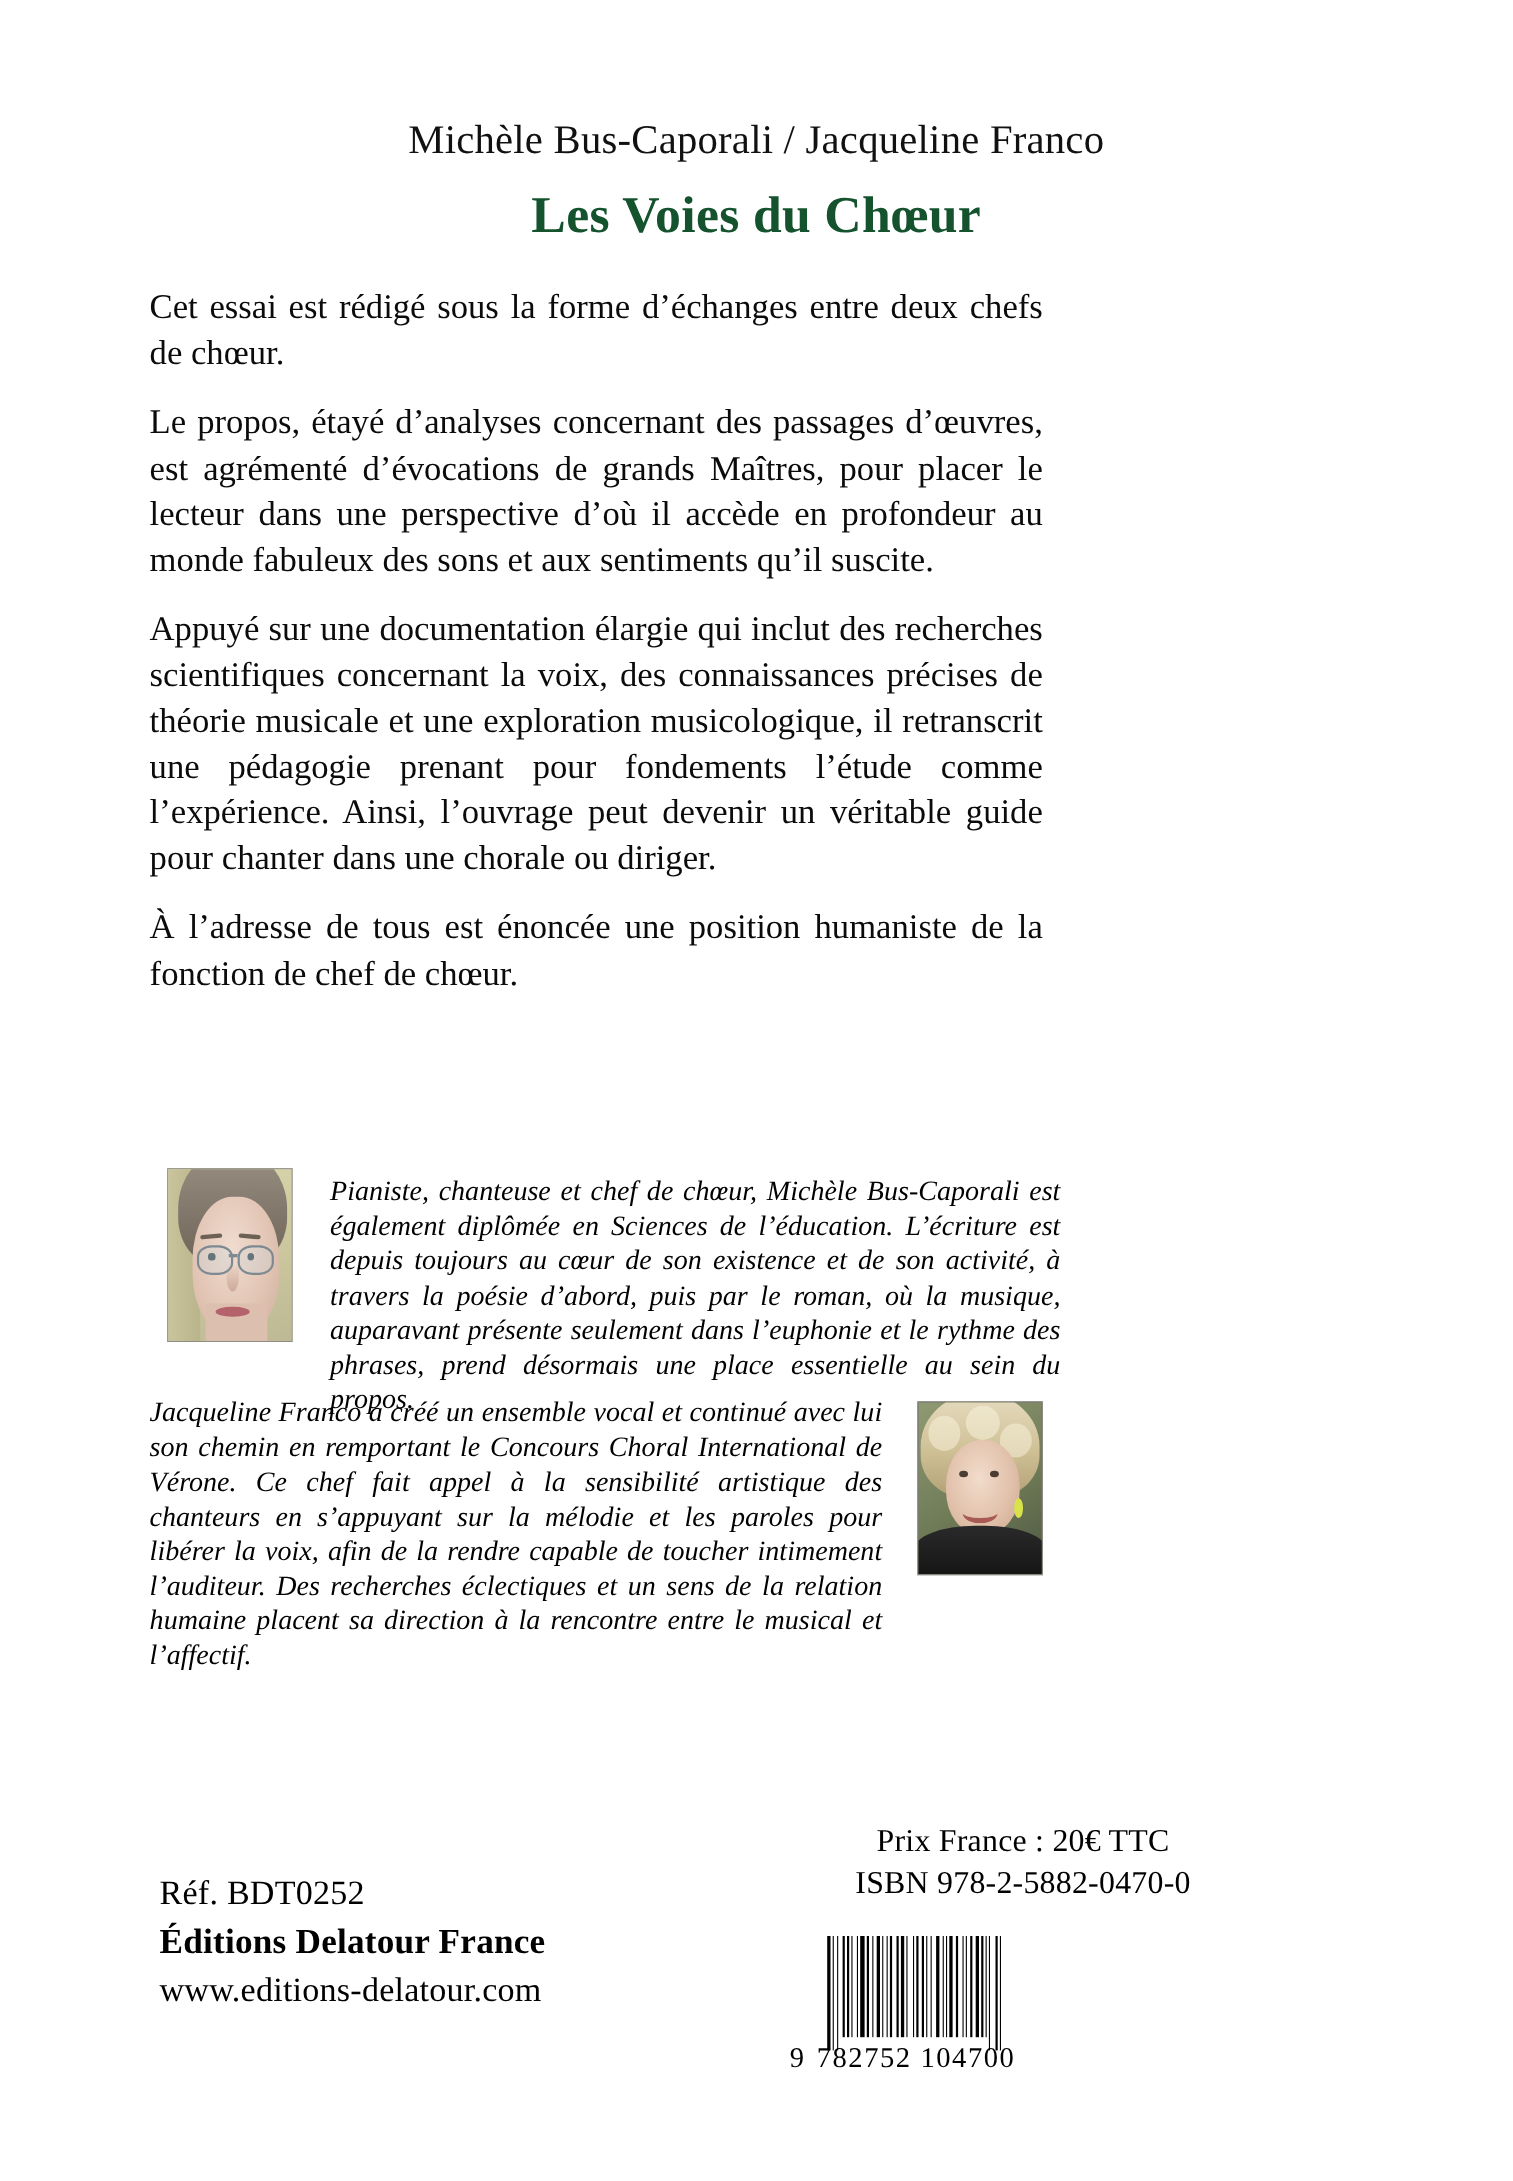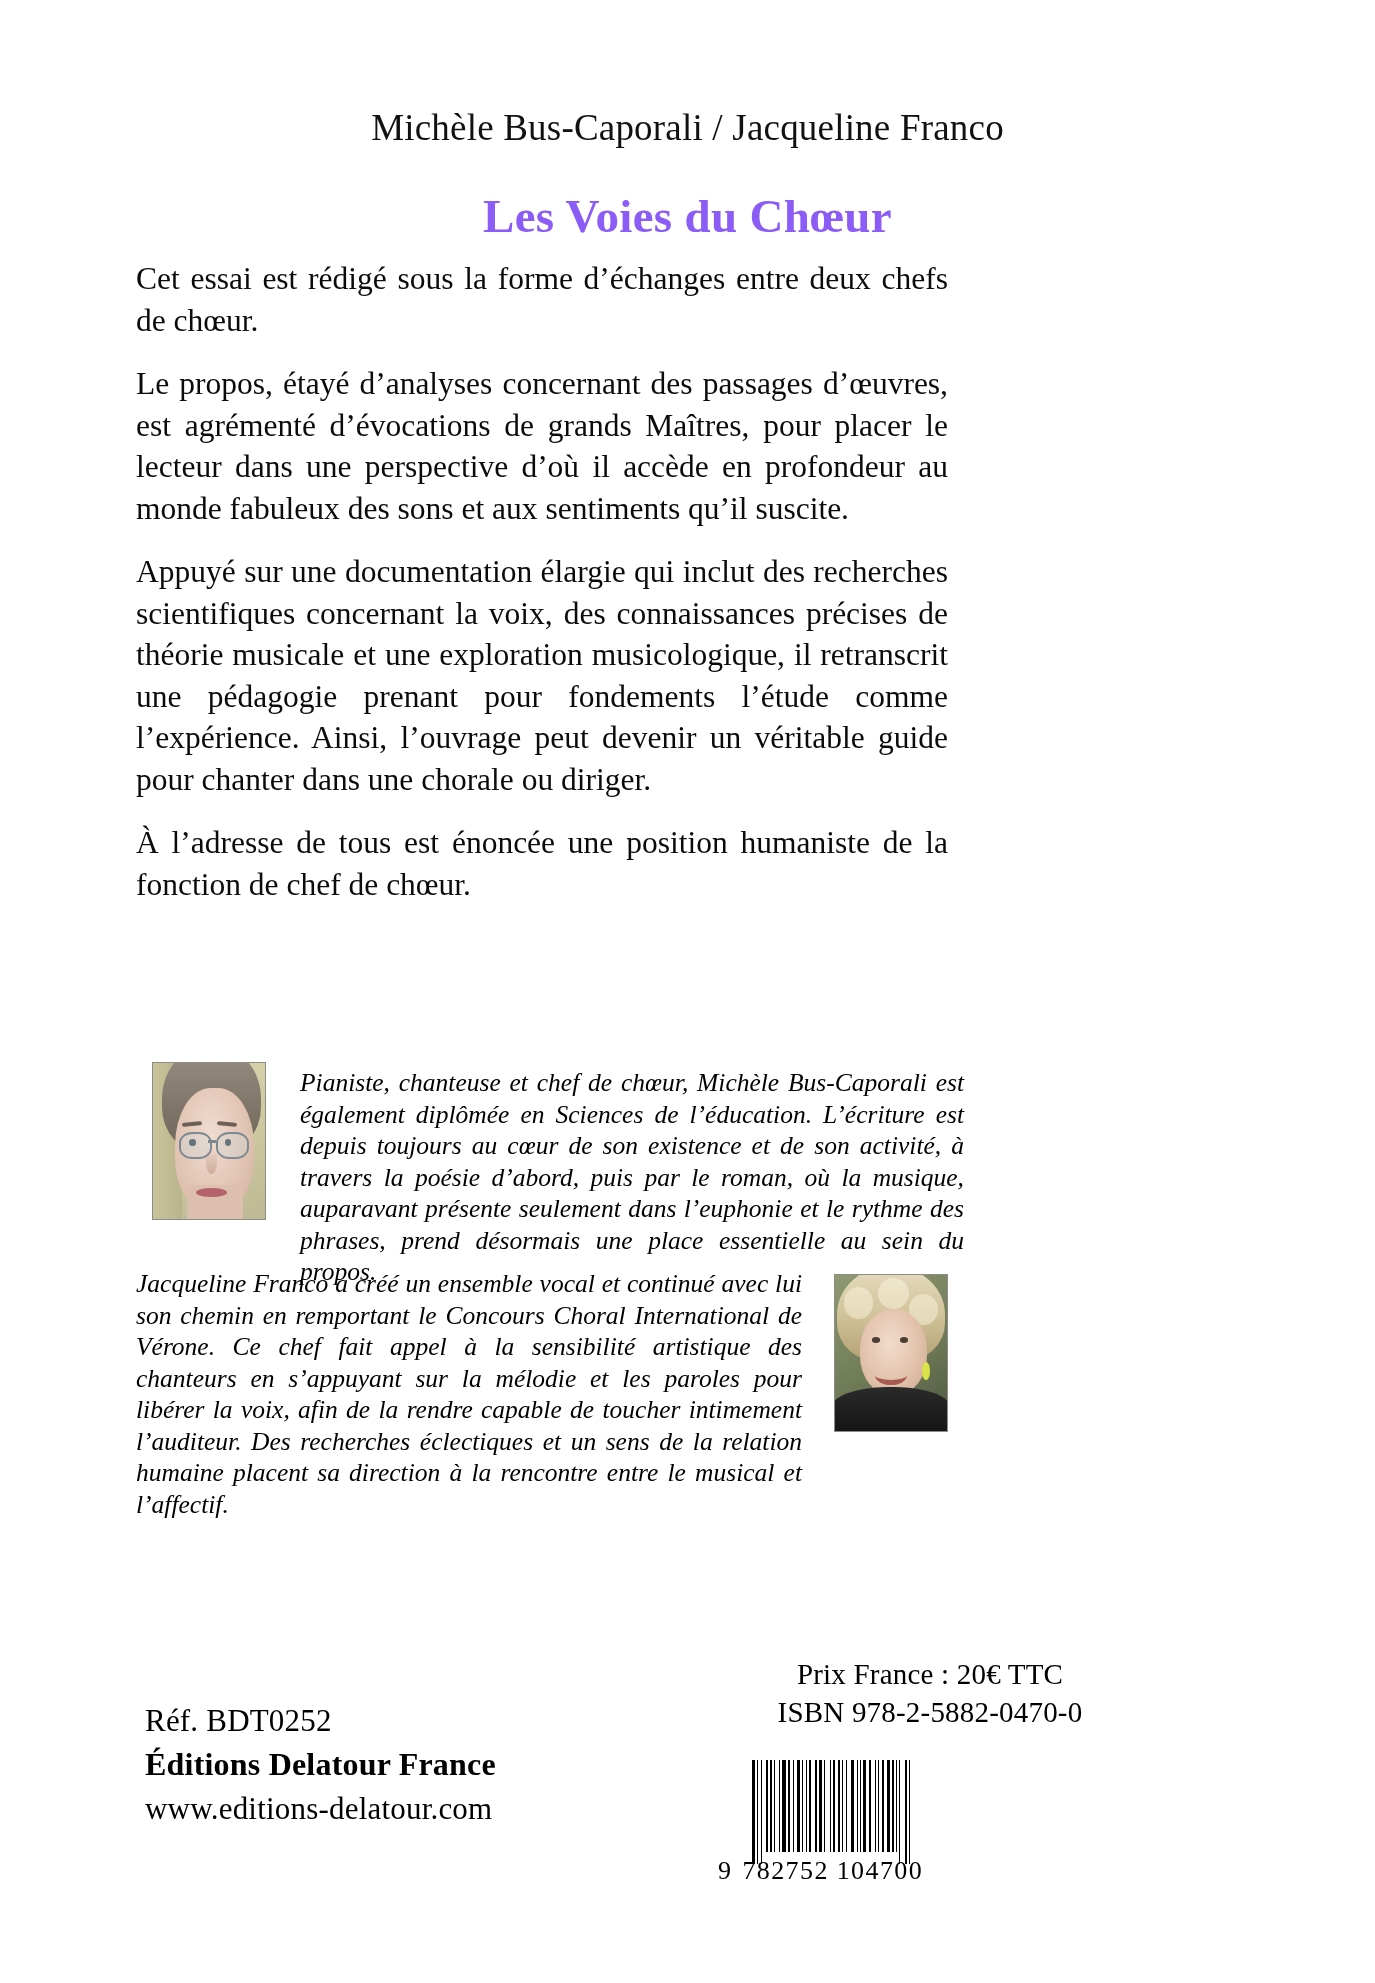--- a/index.html
+++ b/index.html
@@ -311,21 +311,21 @@
     margin-right: 10px;
   }
 </style>
 </head>
 <body>
 
 <div class="page">
 
   <div class="authors">Michèle Bus-Caporali / Jacqueline Franco</div>
 
-  <div class="title" style="color: #8b5cf6; margin-top: 20px;">Les Voies du Chœur</div>
+  <div class="title" style="color: #14532d;">Les Voies du Chœur</div>
 
   <div class="body-block">
     <p class="para last-line-left">Cet essai est rédigé sous la forme d’échanges entre deux chefs de chœur.</p>
     <p class="para last-line-left">Le propos, étayé d’analyses concernant des passages d’œuvres, est agrémenté d’évocations de grands Maîtres, pour placer le lecteur dans une perspective d’où il accède en profondeur au monde fabuleux des sons et aux sentiments qu’il suscite.</p>
     <p class="para last-line-left">Appuyé sur une documentation élargie qui inclut des recherches scientifiques concernant la voix, des connaissances précises de théorie musicale et une exploration musicologique, il retranscrit une pédagogie prenant pour fondements l’étude comme l’expérience. Ainsi, l’ouvrage peut devenir un véritable guide pour chanter dans une chorale ou diriger.</p>
     <p class="para last-line-left">À l’adresse de tous est énoncée une position humaniste de la fonction de chef de chœur.</p>
   </div>
 
   <div class="bio1">
     <div class="photo">

